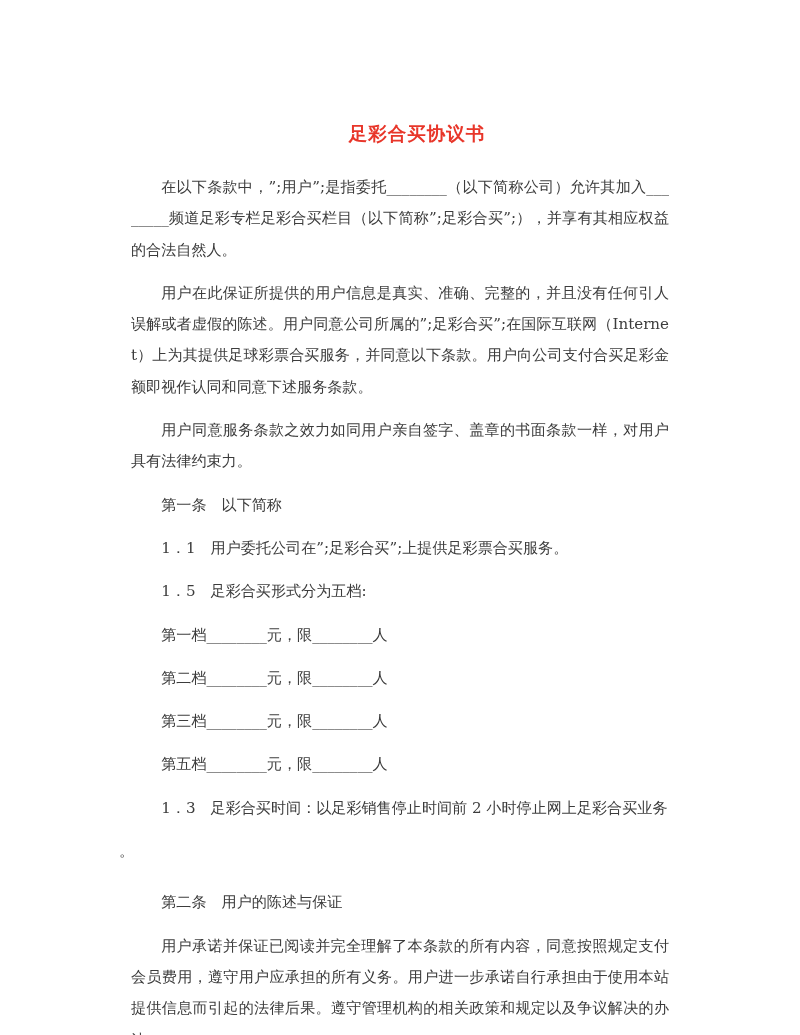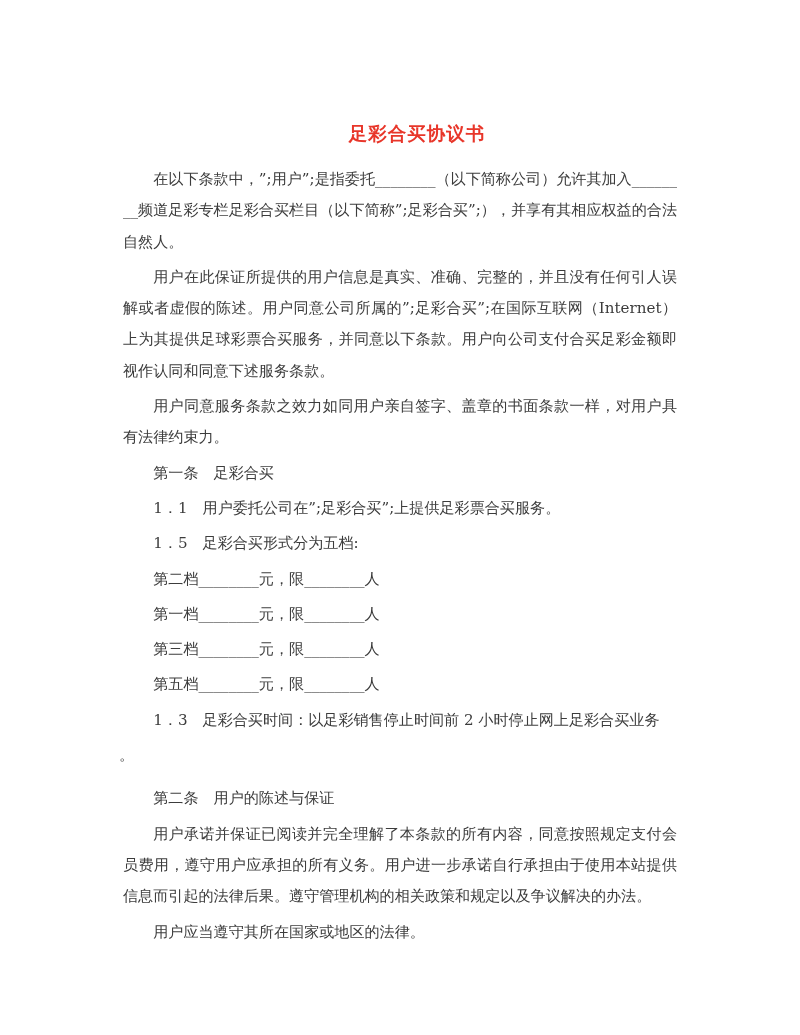--- a/index.html
+++ b/index.html
@@ -38,21 +38,21 @@
     letter-spacing: 1px;
     font-family: "DejaVu Serif", "Liberation Serif", serif;
   }
   .body-block {
     position: absolute;
     top: 160px;
     left: 119px;
     width: 562px;
   }
   p.para {
-    margin: 4px;
+    margin: 12px;
     padding: 0;
     font-size: 15.1px;
     line-height: 31.3px;
     text-align: justify;
     text-justify: inter-ideograph;
     color: #3c3c3c;
     word-break: break-all;
   }
   p.indent2 {
     text-indent: 2em;
@@ -77,29 +77,29 @@
   <h1 class="doc-title" style="color: rgb(232, 54, 42);">足彩合买协议书</h1>
 
   <div class="body-block">
 
     <p class="para indent2">在以下条款中，”;用户”;是指委托________（以下简称公司）允许其加入________频道足彩专栏足彩合买栏目（以下简称”;足彩合买”;），并享有其相应权益的合法自然人。</p>
 
     <p class="para indent2">用户在此保证所提供的用户信息是真实、准确、完整的，并且没有任何引人误解或者虚假的陈述。用户同意公司所属的”;足彩合买”;在国际互联网（Internet）上为其提供足球彩票合买服务，并同意以下条款。用户向公司支付合买足彩金额即视作认同和同意下述服务条款。</p>
 
     <p class="para indent2">用户同意服务条款之效力如同用户亲自签字、盖章的书面条款一样，对用户具有法律约束力。</p>
 
-    <p class="para indent2">第一条　足彩合买</p>
+    <p class="para indent2">第一条　以下简称</p>
 
     <p class="para indent2">1．1　用户委托公司在”;足彩合买”;上提供足彩票合买服务。</p>
 
     <p class="para indent2">1．5　足彩合买形式分为五档:</p>
 
+    <p class="para indent2">第一档________元，限________人</p>
+
     <p class="para indent2">第二档________元，限________人</p>
-
-    <p class="para indent2">第一档________元，限________人</p>
 
     <p class="para indent2">第三档________元，限________人</p>
 
 
     <p class="para indent2">第五档________元，限________人</p>
 
     <p class="para indent2">1．3　足彩合买时间：以足彩销售停止时间前 2 小时停止网上足彩合买业务</p>
 
     <p class="lone-period">。</p>
 

